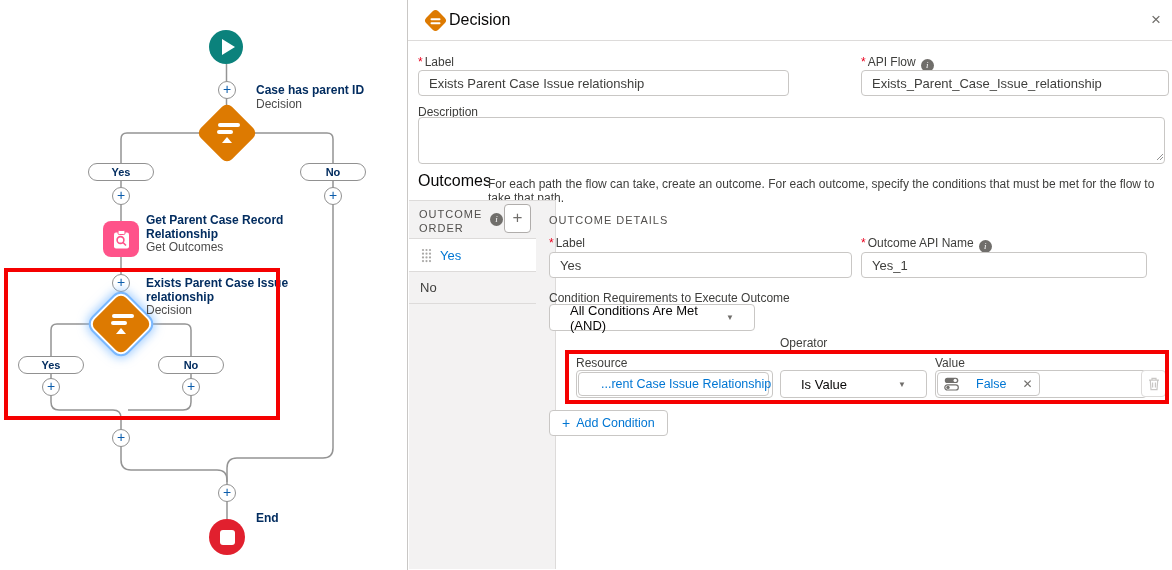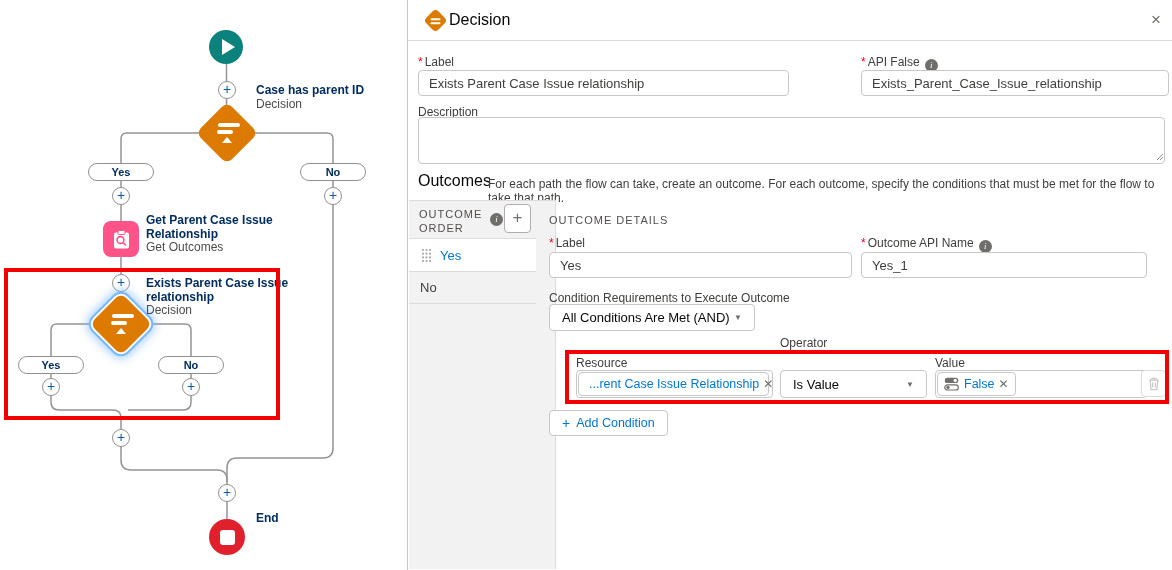--- a/index.html
+++ b/index.html
@@ -61,24 +61,24 @@
   #oo-info { position:absolute; left:76px; top:12px; }
   #oo-add { position:absolute; left:95px; top:3px; width:27px; height:29px; background:#fff; border:1px solid #b0adab; border-radius:4px;
       color:#706e6b; font-size:17px; line-height:26px; text-align:center; cursor:pointer; }
   .oo-row { position:absolute; left:0; width:127px; display:flex; align-items:center; font-size:13px; cursor:pointer; }
   #oo-row-yes { top:37px; height:34px; background:#fff; border-top:1px solid #dddbda; border-bottom:1px solid #dddbda; color:#0176d3; }
   #oo-row-no { top:71px; height:32px; border-bottom:1px solid #dddbda; color:#3e3e3c; padding-left:11px; }
   .drag-dots { margin:0 8px 0 12px; }
 
   #oo-details-heading { position:absolute; left:141px; top:214px; font-size:11px; letter-spacing:1px; color:#514f4d; }
   .sel-box { position:absolute; height:27px; border:1px solid #c9c7c5; border-radius:4px; background:#fff; display:flex; align-items:center;
-      padding:0 12px; font-size:13px; color:#080707; cursor:pointer; }
+      padding:0 20px; font-size:13px; color:#080707; cursor:pointer; }
   .caret { margin-left:auto; font-size:8px; color:#706e6b; }
   .combo { position:absolute; height:28px; border:1px solid #c9c7c5; border-radius:4px; background:#fff; display:flex; align-items:center; padding:1px; cursor:text; }
-  .pill-token { display:flex; align-items:center; height:24px; border:1px solid #c9c7c5; border-radius:4px; padding:0 6px; background:#fff; gap:4px; }
+  .pill-token { display:flex; align-items:center; height:24px; border:1px solid #c9c7c5; border-radius:4px; padding:0 6px; background:#fff; gap:16px; }
   .pill-token .ptxt { font-size:12.5px; color:#0176d3; white-space:nowrap; }
   .pill-token .px { font-size:12px; color:#706e6b; cursor:pointer; }
   #trash-btn { position:absolute; left:733px; top:370px; width:25px; height:27px; border:1px solid #dddbda; border-radius:4px; background:#fff;
       display:flex; align-items:center; justify-content:center; cursor:not-allowed; }
   #add-cond { position:absolute; left:141px; top:410px; height:26px; border:1px solid #c9c7c5; border-radius:4px; background:#fff;
       display:flex; align-items:center; padding:0 12px; gap:6px; cursor:pointer; }
   #add-cond .plus { color:#0176d3; font-size:14px; }
   #add-cond .lbl { color:#0176d3; font-size:12.5px; }
   .hl-box2 { position:absolute; border:4px solid #f50000; z-index:6; pointer-events:none; }
 </style>
@@ -132,21 +132,21 @@
 
     <div class="getrec">
       <svg width="21" height="21" viewBox="0 0 21 21">
         <rect x="3" y="3.5" width="15" height="16" rx="2" fill="#fff"></rect>
         <rect x="7" y="1.5" width="7" height="4" rx="1.2" fill="#fff" stroke="#ff538a" stroke-width="1"></rect>
         <circle cx="9.5" cy="11" r="3.4" fill="none" stroke="#ff538a" stroke-width="1.6"></circle>
         <path d="M12 13.5 L15 16.5" stroke="#ff538a" stroke-width="1.6"></path>
       </svg>
     </div>
     <div class="node-label" style="left:146px; top:214px;">
-      <div class="t">Get Parent Case Issue</div>
+      <div class="t">Get Parent Case Record</div>
       <div class="t">Relationship</div>
       <div class="s">Get Outcomes</div>
     </div>
 
     <div class="diamond selected" style="left:99px; top:302px;">
       <div class="dglyph">
           <div class="b1"></div>
           <div class="b2"></div>
           <div class="b3"></div>
         </div>
@@ -180,21 +180,21 @@
       </div>
       <div id="panel-title">Decision</div>
       <div id="panel-close">×</div>
     </div>
 
     <div class="fld-label" style="left:10px; top:55px;">
       <span class="req">*</span><span>Label</span>
     </div>
     <input class="tx-input" style="left: 10px; top: 70px; width: 371px;" value="Exists Parent Case Issue relationship">
     <div class="fld-label" style="left:453px; top:55px;">
-      <span class="req">*</span><span>API False</span><span class="info-ic">i</span>
+      <span class="req">*</span><span>API Flow</span><span class="info-ic">i</span>
     </div>
     <input class="tx-input" style="left: 453px; top: 70px; width: 308px;" value="Exists_Parent_Case_Issue_relationship">
 
     <div class="fld-label" style="left:10px; top:105px;">
       <span>Description</span>
     </div>
     <textarea id="desc-area" value="" style=""></textarea>
     <svg id="resize-grip" width="8" height="8">
       <path d="M1,7 L7,1 M4,7 L7,4" stroke="#919191" stroke-width="1" fill="none"></path>
     </svg>

